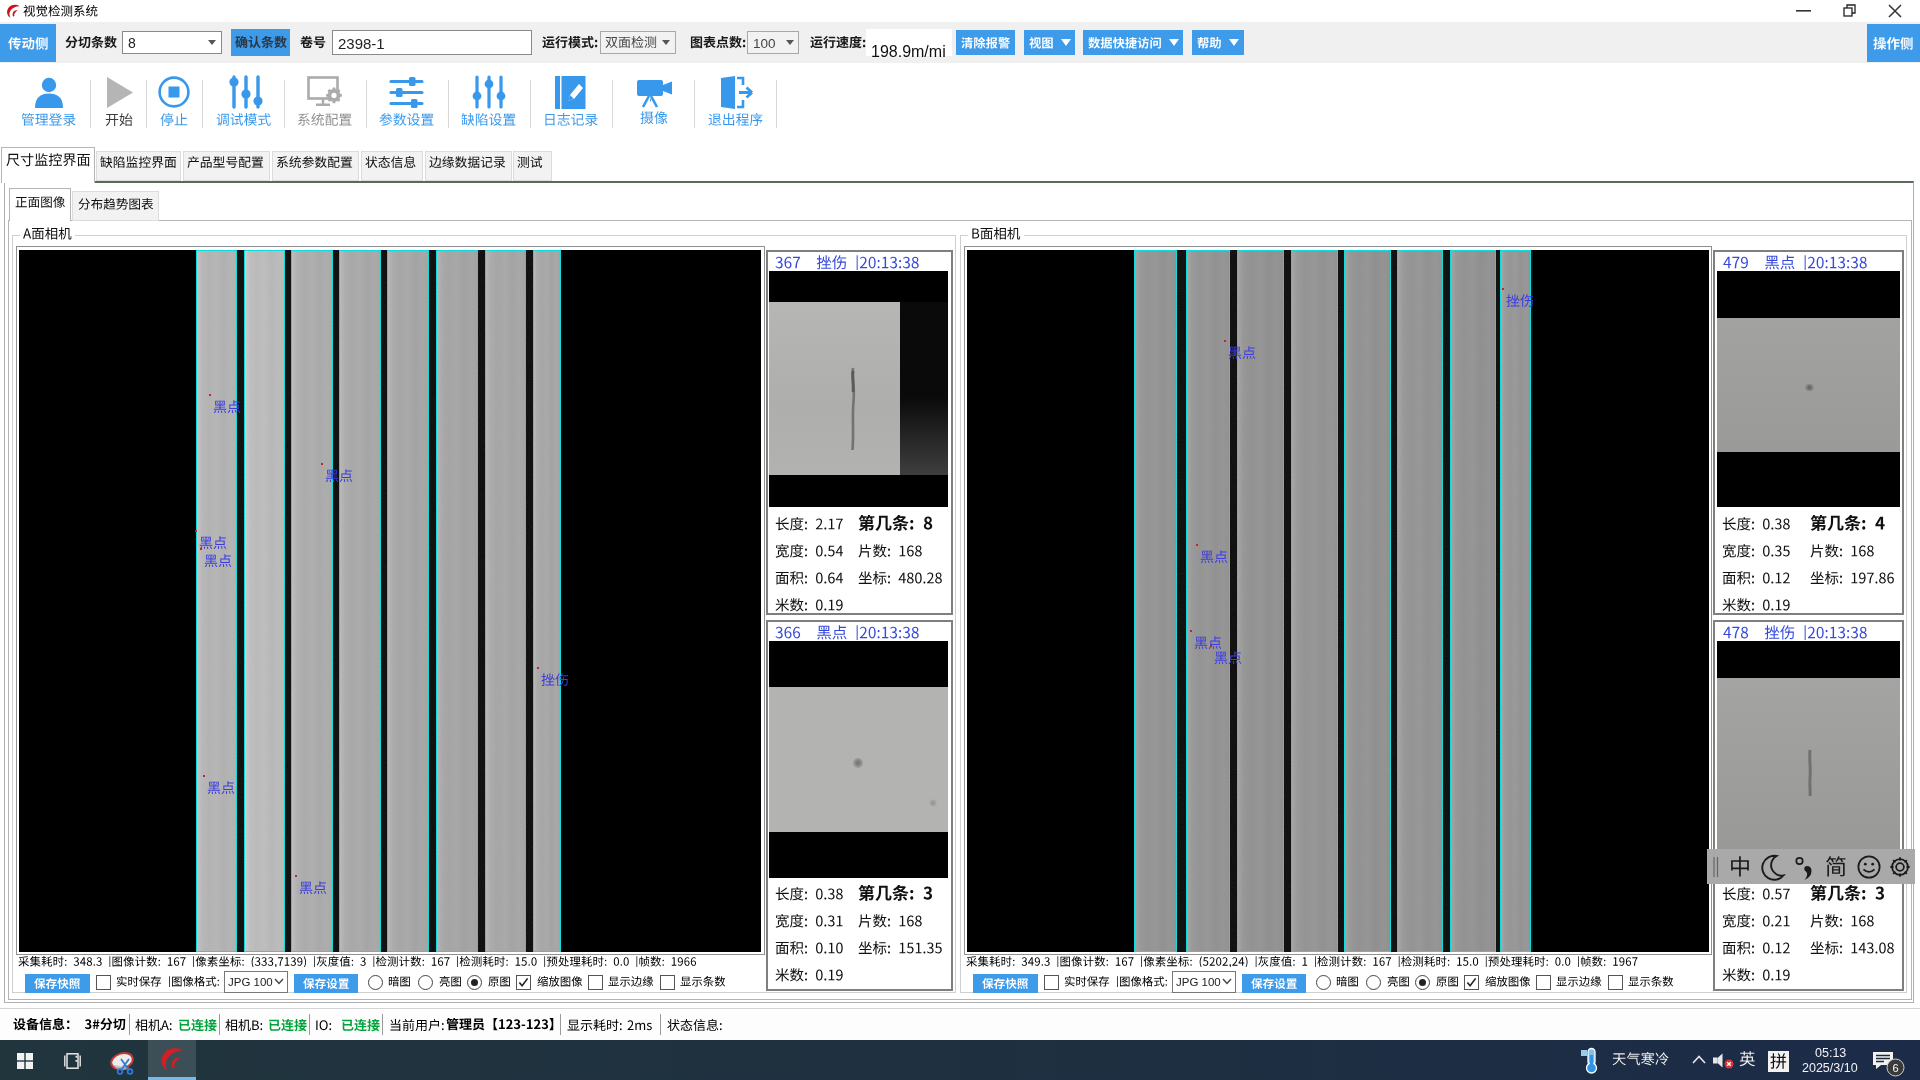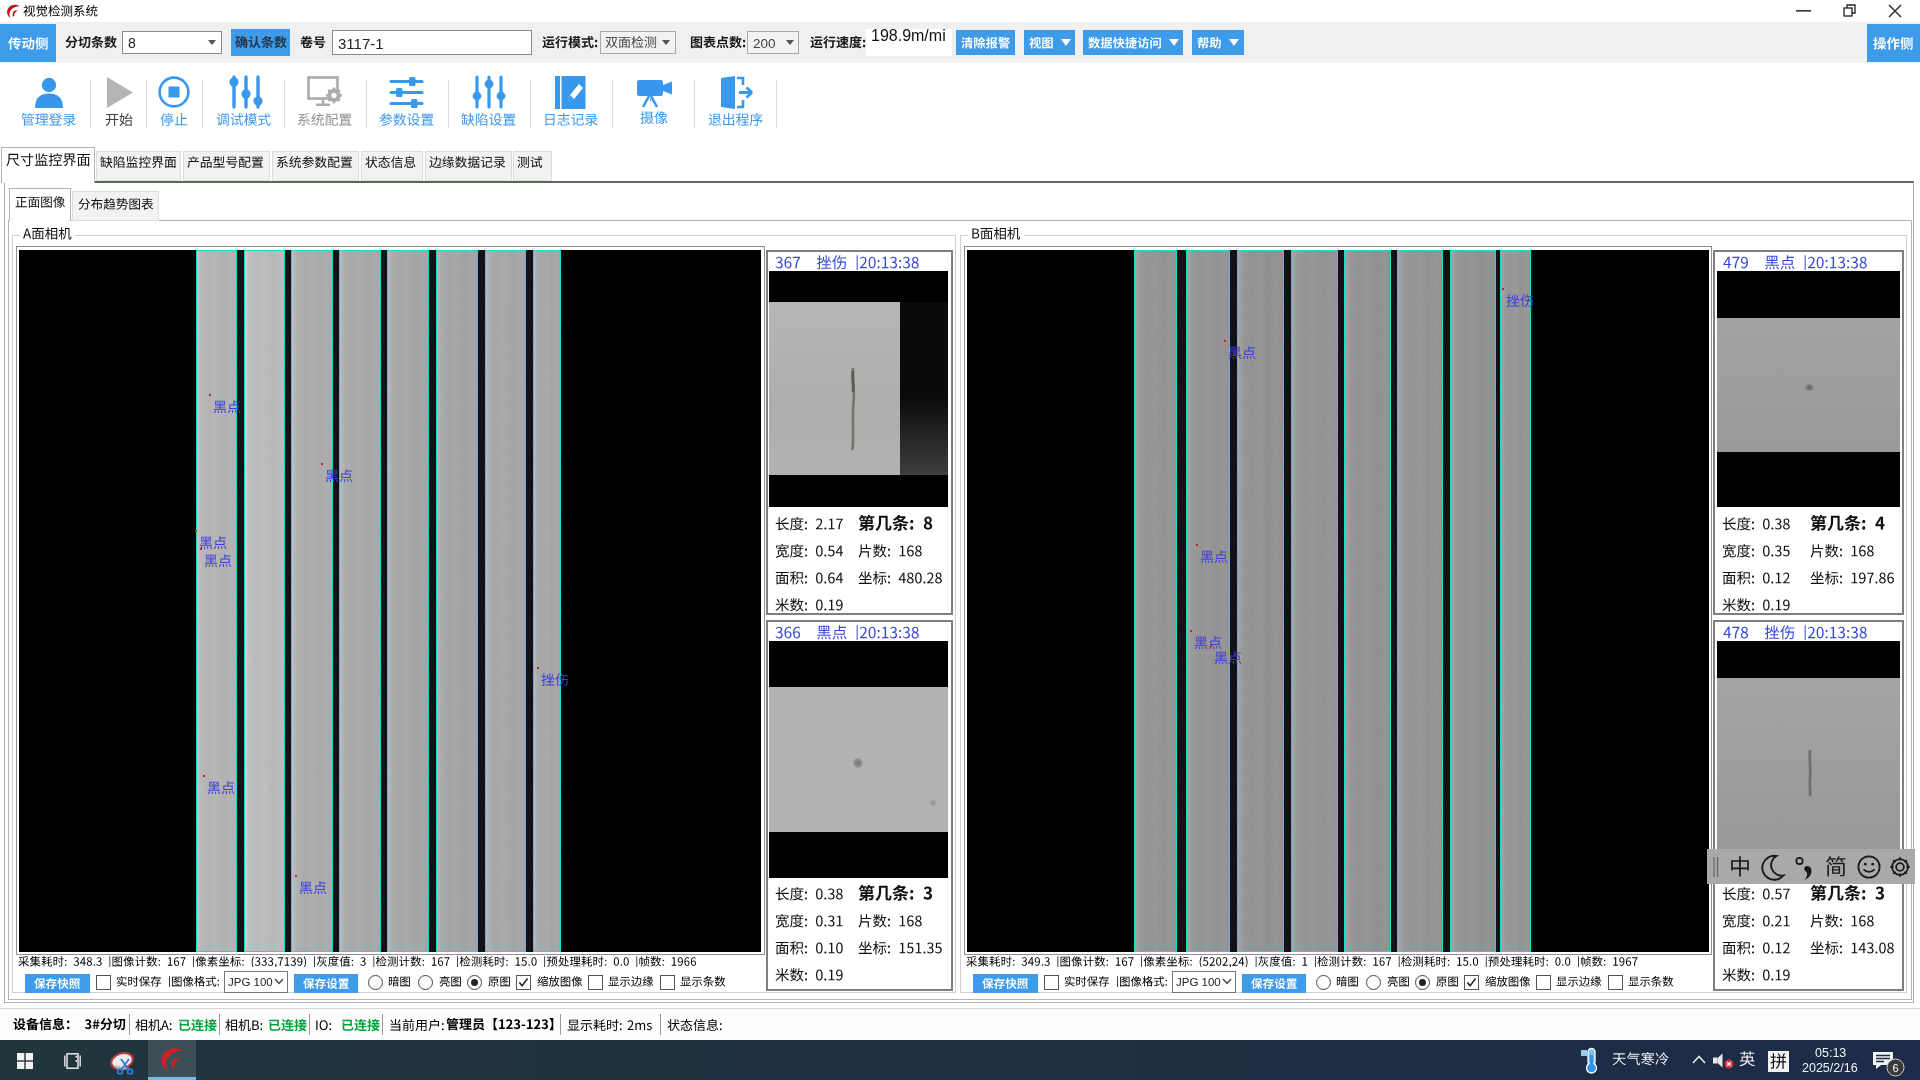--- a/index.html
+++ b/index.html
@@ -69,21 +69,21 @@
   </div>
 <div style="position:absolute;left:300px;top:36px;line-height:0">
     <svg width="26" height="13" viewBox="0 0 26 13">
       <g transform="translate(0,11.0) scale(0.013,-0.013)" fill="#1a1a1a">
         <use href="#b5377" x="0"></use>
         <use href="#b53f7" x="1000"></use>
       </g>
     </svg>
   </div>
 <div style="position:absolute;left:332px;top:30px;width:200px;height:25px;background:#fff;border:1px solid #8a8a8a"></div>
-<div style="position:absolute;left:338px;top:36px;font:400 15px 'Liberation Sans',sans-serif;color:#222;line-height:15px;white-space:pre">3117-1</div>
+<div style="position:absolute;left:338px;top:36px;font:400 15px 'Liberation Sans',sans-serif;color:#222;line-height:15px;white-space:pre">2398-1</div>
 <div style="position:absolute;left:542px;top:36px;line-height:0">
     <svg width="57" height="13" viewBox="0 0 57 13">
       <g transform="translate(0,11.0) scale(0.013,-0.013)" fill="#1a1a1a">
         <use href="#b8fd0" x="0"></use>
         <use href="#b884c" x="1000"></use>
         <use href="#b6a21" x="2000"></use>
         <use href="#b5f0f" x="3000"></use>
         <use href="#b3a" x="4000"></use>
       </g>
     </svg>
@@ -105,35 +105,35 @@
       <g transform="translate(0,11.0) scale(0.013,-0.013)" fill="#1a1a1a">
         <use href="#b56fe" x="0"></use>
         <use href="#b8868" x="1000"></use>
         <use href="#b70b9" x="2000"></use>
         <use href="#b6570" x="3000"></use>
         <use href="#b3a" x="4000"></use>
       </g>
     </svg>
   </div>
 <div style="position:absolute;left:747px;top:31px;width:52px;height:23px;background:#f2f2f2;border:1px solid #a8a8a8"></div>
-<div style="position:absolute;left:753px;top:37px;font:400 13.5px 'Liberation Sans',sans-serif;color:#444;line-height:13.5px;white-space:pre">200</div>
+<div style="position:absolute;left:753px;top:37px;font:400 13.5px 'Liberation Sans',sans-serif;color:#444;line-height:13.5px;white-space:pre">100</div>
 <div style="position:absolute;left:786px;top:40px;width:0;height:0;border-left:4px solid transparent;border-right:4px solid transparent;border-top:5px solid #555"></div>
 <div style="position:absolute;left:810px;top:36px;line-height:0">
     <svg width="57" height="13" viewBox="0 0 57 13">
       <g transform="translate(0,11.0) scale(0.013,-0.013)" fill="#1a1a1a">
         <use href="#b8fd0" x="0"></use>
         <use href="#b884c" x="1000"></use>
         <use href="#b901f" x="2000"></use>
         <use href="#b5ea6" x="3000"></use>
         <use href="#b3a" x="4000"></use>
       </g>
     </svg>
   </div>
 <div style="position:absolute;left:866px;top:29px;width:86px;height:27px;background:#fff"></div>
-<div style="position:absolute;left:871px;top:28px;font:400 16px 'Liberation Sans',sans-serif;color:#111;line-height:16px;white-space:pre">198.9m/mi</div>
+<div style="position:absolute;left:871px;top:44px;font:400 16px 'Liberation Sans',sans-serif;color:#111;line-height:16px;white-space:pre">198.9m/mi</div>
 <div style="position:absolute;left:956px;top:30px;width:59px;height:25px;background:#3d9bea;display:flex;align-items:center;justify-content:center;line-height:0">
     <svg width="50" height="12" viewBox="0 0 50 12">
       <g transform="translate(0,10.5) scale(0.0123,-0.0123)" fill="#fff">
         <use href="#b6e05" x="0"></use>
         <use href="#b9664" x="1000"></use>
         <use href="#b62a5" x="2000"></use>
         <use href="#b8b66" x="3000"></use>
       </g>
     </svg>
   </div>
@@ -1721,21 +1721,21 @@
   </div>
 <div style="position:absolute;left:1768px;top:1051px;width:21px;height:21px;background:#f2f2f2"></div>
 <div style="position:absolute;left:1770px;top:1053px;line-height:0">
     <svg width="17" height="17" viewBox="0 0 17 17">
       <g transform="translate(0,14.4) scale(0.017,-0.017)" fill="#111">
         <use href="#r62fc" x="0"></use>
       </g>
     </svg>
   </div>
 <div style="position:absolute;left:1815px;top:1047px;font:400 12.5px 'Liberation Sans',sans-serif;color:#f2f2f2;line-height:12.5px;white-space:pre">05:13</div>
-<div style="position:absolute;left:1802px;top:1062px;font:400 12.5px 'Liberation Sans',sans-serif;color:#f2f2f2;line-height:12.5px;white-space:pre">2025/2/16</div>
+<div style="position:absolute;left:1802px;top:1062px;font:400 12.5px 'Liberation Sans',sans-serif;color:#f2f2f2;line-height:12.5px;white-space:pre">2025/3/10</div>
 <svg style="position:absolute;left:1872px;top:1051px" width="22" height="19" viewBox="0 0 22 19">
 <path d="M1 1 H21 V14 H9 L4 18 V14 H1 Z" fill="#f2f2f2"></path>
 <path d="M4 4.5 H18 M4 7.5 H18 M4 10.5 H12" stroke="#1c2b3a" stroke-width="1.4"></path>
   </svg>
 <svg style="position:absolute;left:1886px;top:1058px" width="19" height="19" viewBox="0 0 19 19">
 <circle cx="9.5" cy="9.5" r="8.5" fill="#3a3a3a" stroke="#cfcfcf" stroke-width="1"></circle>
 <text x="9.5" y="13.5" font-family="Liberation Sans" font-size="11" fill="#fff" text-anchor="middle">6</text>
   </svg>
 <svg width="0" height="0" style="position:absolute">
     <defs>

